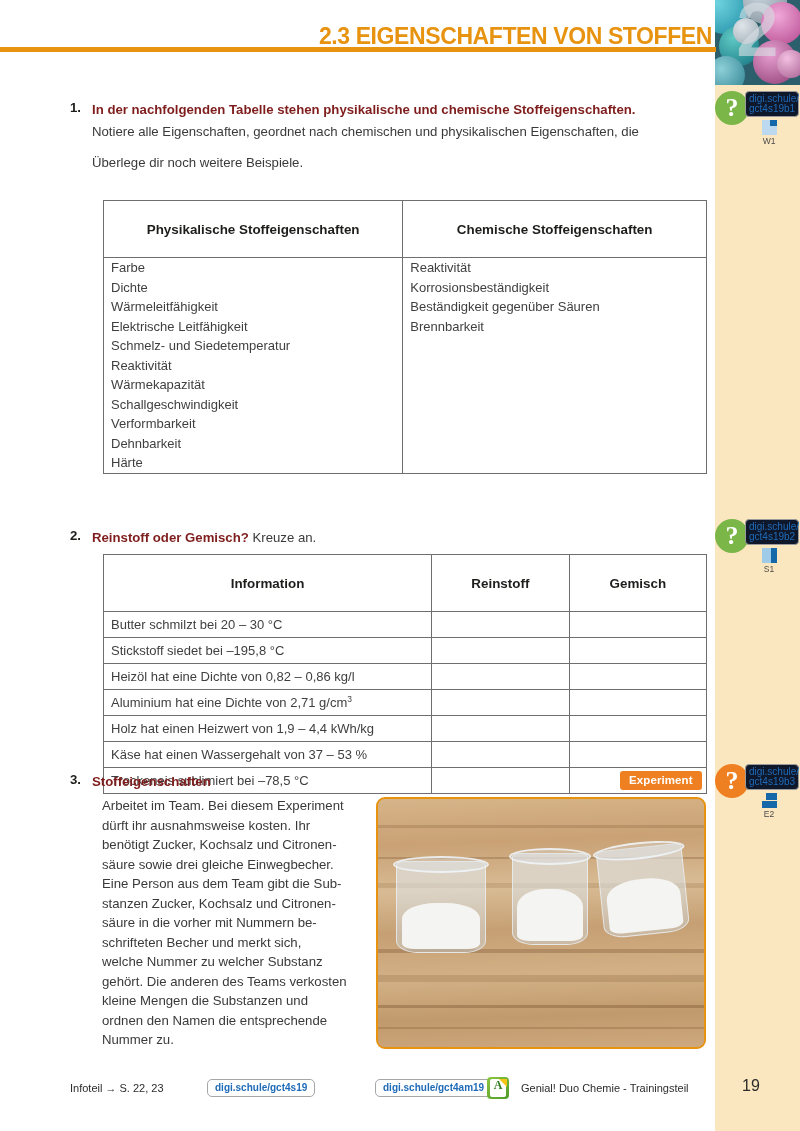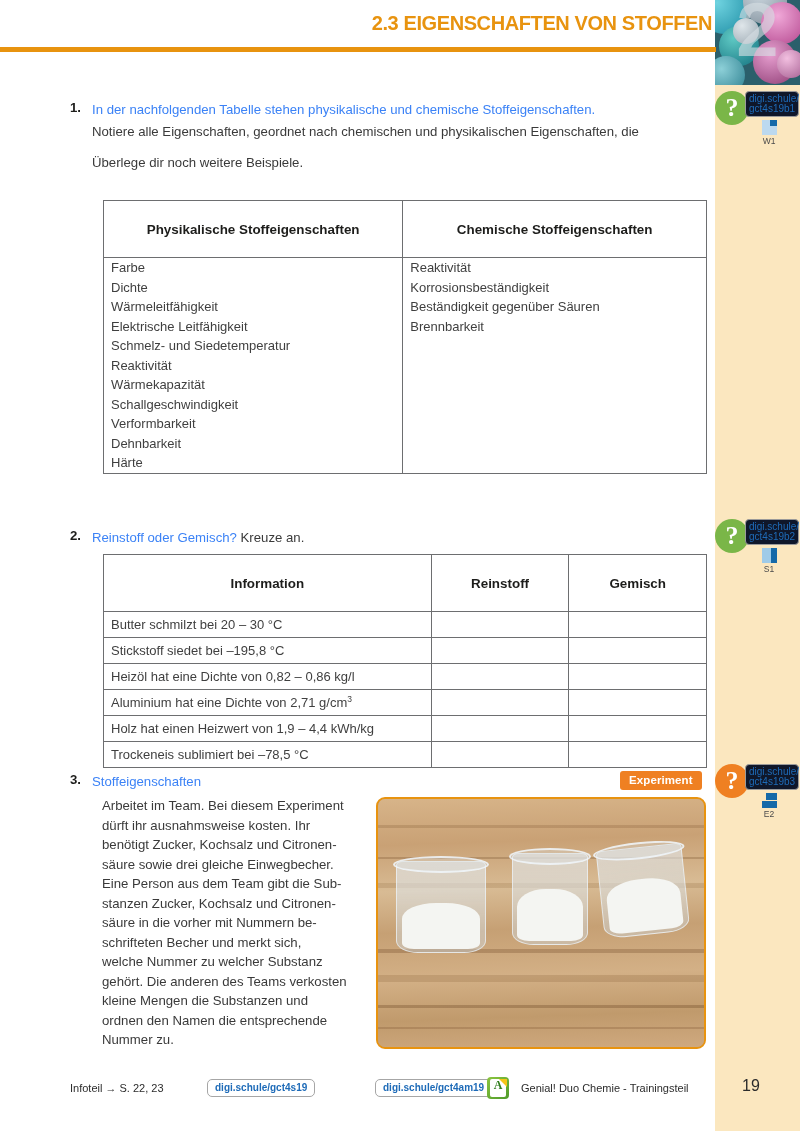--- a/index.html
+++ b/index.html
@@ -60,39 +60,39 @@
     position: absolute;
     left: 0;
     top: 47px;
     width: 716px;
     height: 5px;
     background: #e8930f;
   }
   .page-title {
     position: absolute;
     left: 0;
-    top: 12px;
+    top: 23px;
     width: 712px;
     text-align: right;
-    font-size: 20px;
+    font-size: 23px;
     font-weight: bold;
     letter-spacing: -0.4px;
     color: #e8930f;
     font-family: "Liberation Sans", sans-serif;
   }
 
   
   .body-text {
     font-size: 13.2px;
     line-height: 1.55;
     color: #3a3a3a;
   }
   .bold-lead {
-    font-weight: normal;
-    color: #3b82f6;
+    font-weight: bold;
+    color: #7f1d1d;
   }
 
   
   .task {
     position: absolute;
   }
   .task-num {
     position: absolute;
     left: 0;
     top: 0;
@@ -456,20 +456,25 @@
         <td><span>Aluminium hat eine Dichte von 2,71 g/cm</span><sup class="sup">3</sup></td>
         <td class="blank"></td>
         <td class="blank"></td>
       </tr>
       <tr>
         <td><span>Holz hat einen Heizwert von 1,9 – 4,4 kWh/kg</span></td>
         <td class="blank"></td>
         <td class="blank"></td>
       </tr>
       <tr>
+        <td><span>Käse hat einen Wassergehalt von 37 – 53 %</span></td>
+        <td class="blank"></td>
+        <td class="blank"></td>
+      </tr>
+      <tr>
         <td><span>Trockeneis sublimiert bei –78,5 °C</span></td>
         <td class="blank"></td>
         <td class="blank"></td>
       </tr>
     </tbody>
   </table>
 
   <div class="task" style="left:70px;top:772px;width:320px;">
     <div class="task-num">3.</div>
     <div class="task-body body-text">

